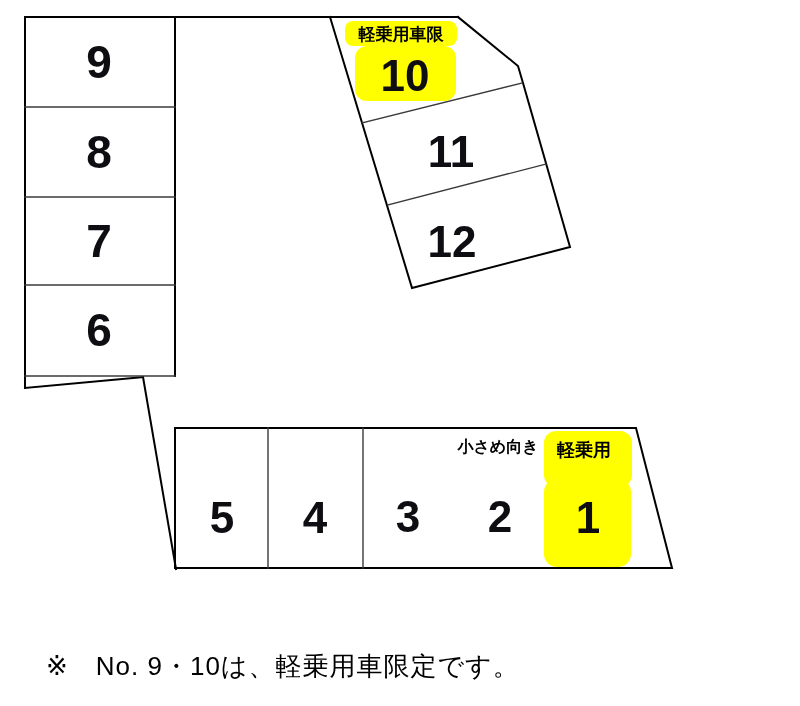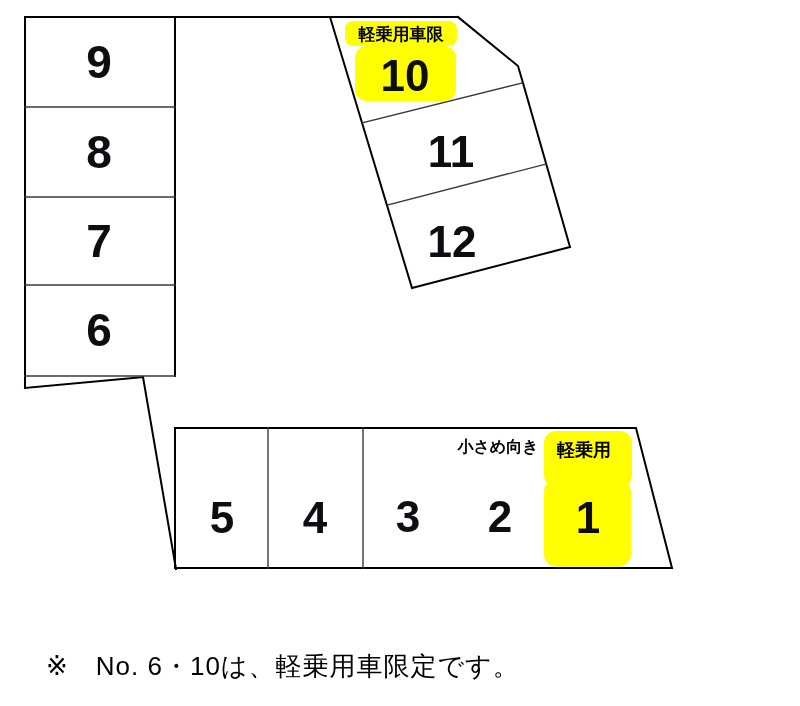--- a/index.html
+++ b/index.html
@@ -95,18 +95,18 @@
     </g>
 
     <g text-anchor="middle">
       <text class="tag-text" x="401" y="40" font-size="17">軽乗用車限</text>
       <text class="tag-text" x="584" y="456" font-size="18">軽乗用</text>
       <text class="tag-text" x="498" y="452" font-size="16">小さめ向き</text>
     </g>
   </svg>
 
   <div id="notes">
-    <div class="note-line">※　No. 6・10は、軽乗用車限定です。</div>
+    <div class="note-line">※　No. 9・10は、軽乗用車限定です。</div>
     
     
   </div>
 
 </div>
 
 </body></html>

